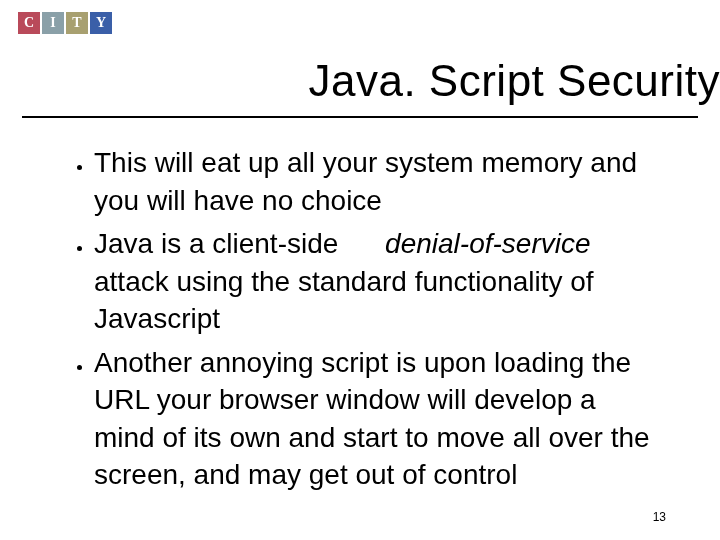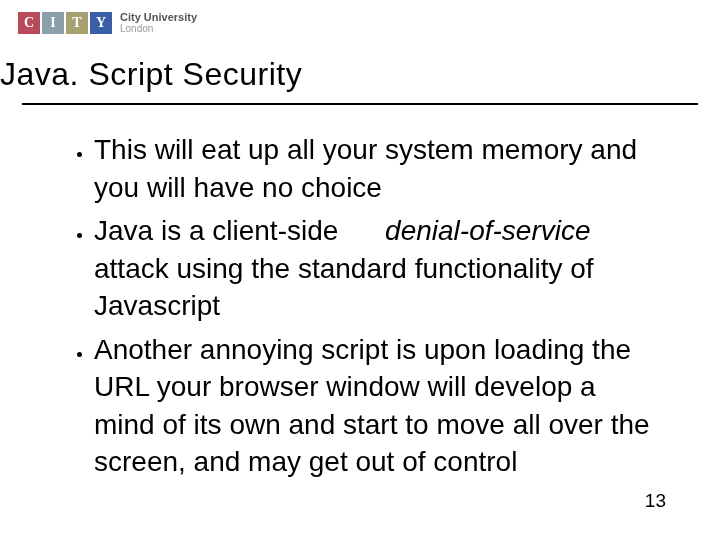--- a/index.html
+++ b/index.html
@@ -10,45 +10,41 @@
   .logo-blocks { display: flex; gap: 2px; }
   .blk { width: 22px; height: 22px; display: flex; align-items: center; justify-content: center; font-size: 14px; font-weight: bold; color: #fff; font-family: Georgia, serif; }
   .b0 { background: #b94a5a; }
   .b1 { background: #8aa0a8; }
   .b2 { background: #a8a070; }
   .b3 { background: #3a5fa8; }
   .uni-text { display: flex; flex-direction: column; line-height: 1.05; }
   .uni-name { font-size: 11px; color: #555; font-weight: 600; }
   .uni-city { font-size: 10px; color: #999; }
 
-  .title { text-align: left; font-size: 32px; letter-spacing: 0.5px; margin-top: 22px; margin-bottom: 10px; font-weight: 400; }
+  .title { text-align: right; font-size: 44px; letter-spacing: 0.5px; margin-top: 22px; margin-bottom: 10px; font-weight: 400; }
   .rule { border: 0; border-top: 2px solid #000; margin: 0 22px 26px 22px; }
 
   .bullets { list-style: disc; padding: 0 58px 0 94px; }
   .bullets li { font-size: 28px; line-height: 1.34; margin-bottom: 6px; }
   .bullets li::marker { font-size: 18px; }
   .italic { font-style: italic; margin-left: 39px; }
 
-  .pagenum { position: absolute; bottom: 28px; right: 54px; font-size: 19px; }
+  .pagenum { position: absolute; bottom: 16px; right: 54px; font-size: 12px; }
 </style>
 </head>
 <body>
 
 <div class="slide">
 
   <div class="logo-row">
     <div class="logo-blocks">
       <div class="blk b0">C</div>
       <div class="blk b1">I</div>
       <div class="blk b2">T</div>
       <div class="blk b3">Y</div>
-    </div>
-    <div class="uni-text">
-      <span class="uni-name">City University</span>
-      <span class="uni-city">London</span>
     </div>
   </div>
 
   <h1 class="title">Java. Script  Security</h1>
   <hr class="rule">
 
   <ul class="bullets">
     <li>
       <span>This will eat up all your system memory and you will have no choice</span><span class="italic"></span><span></span>
     </li>

